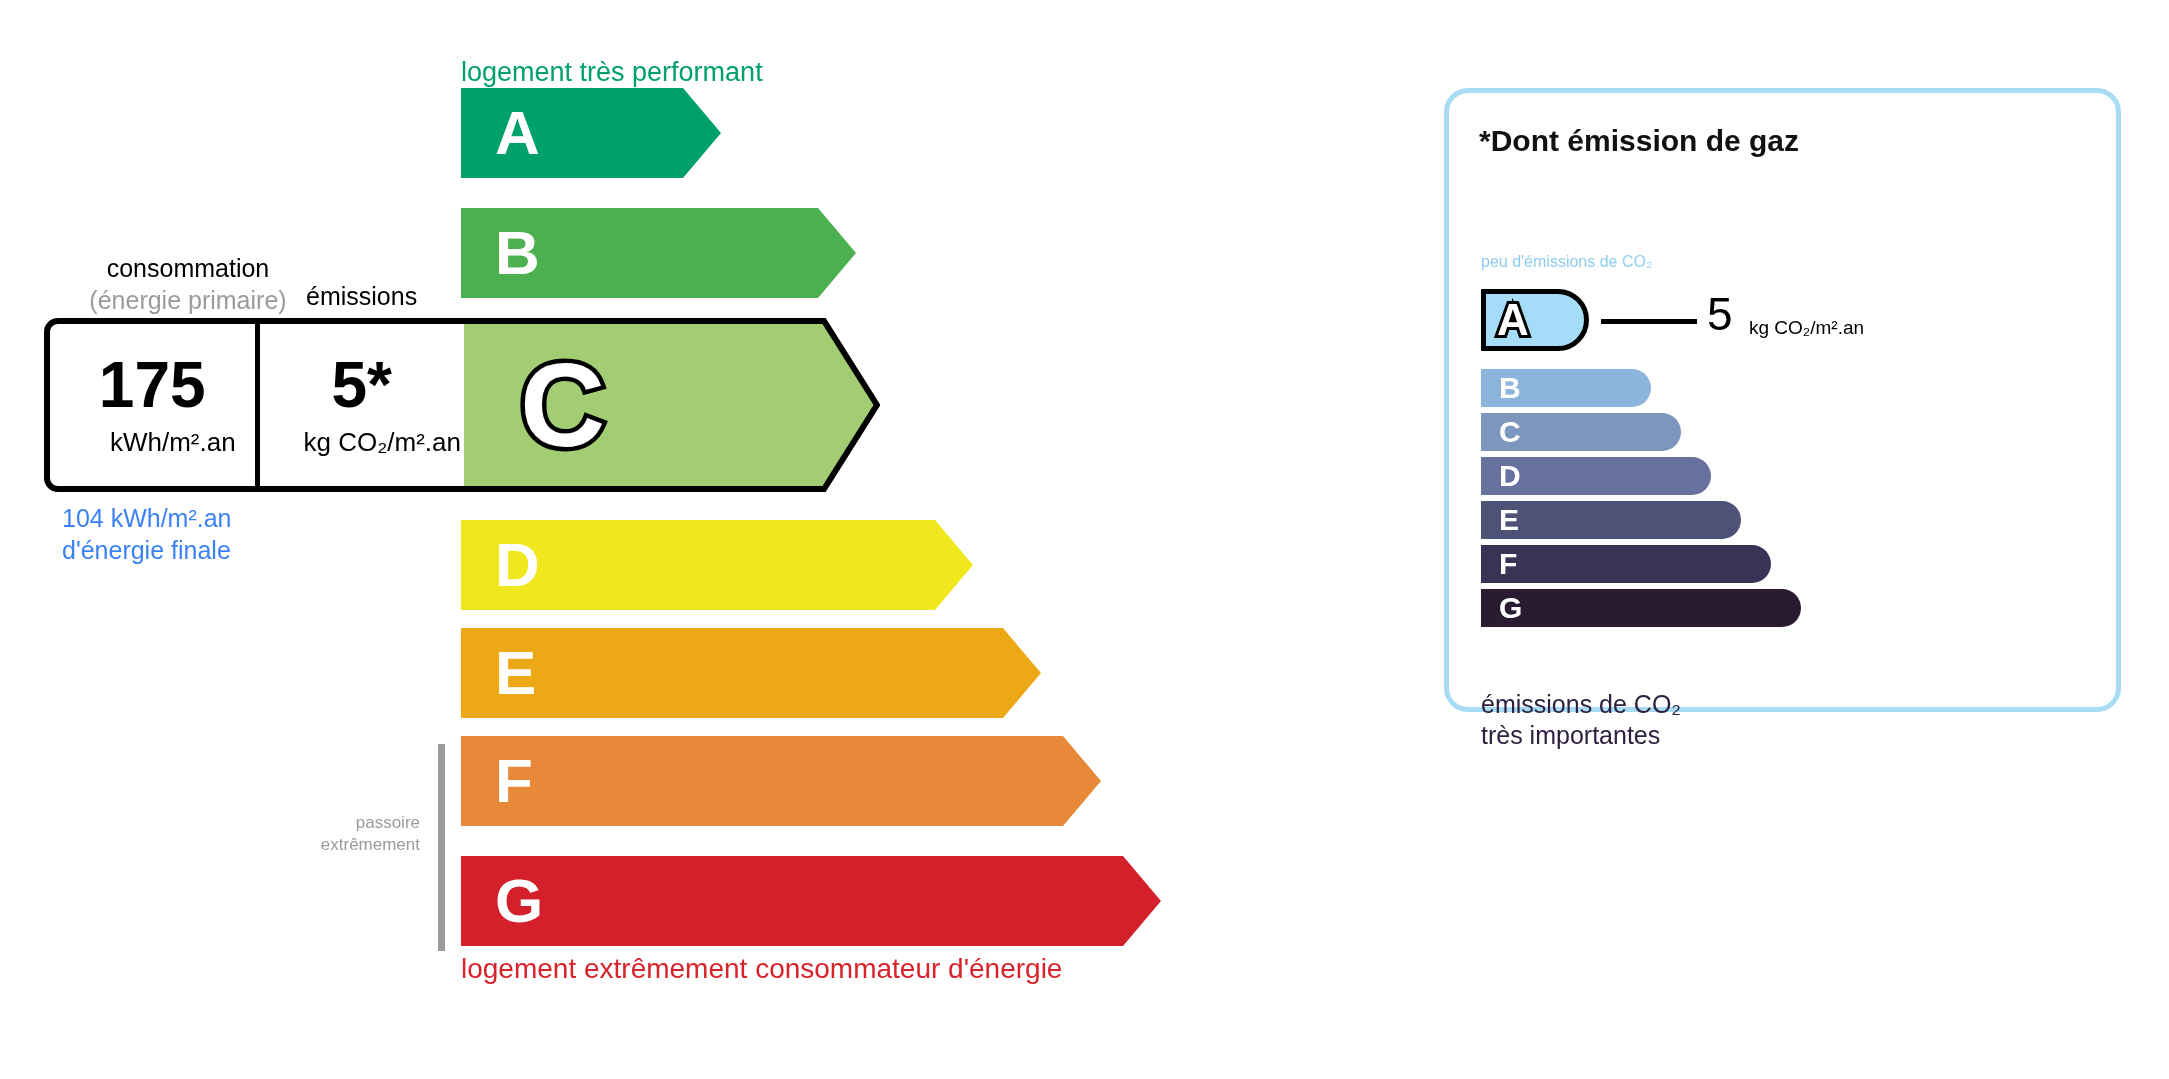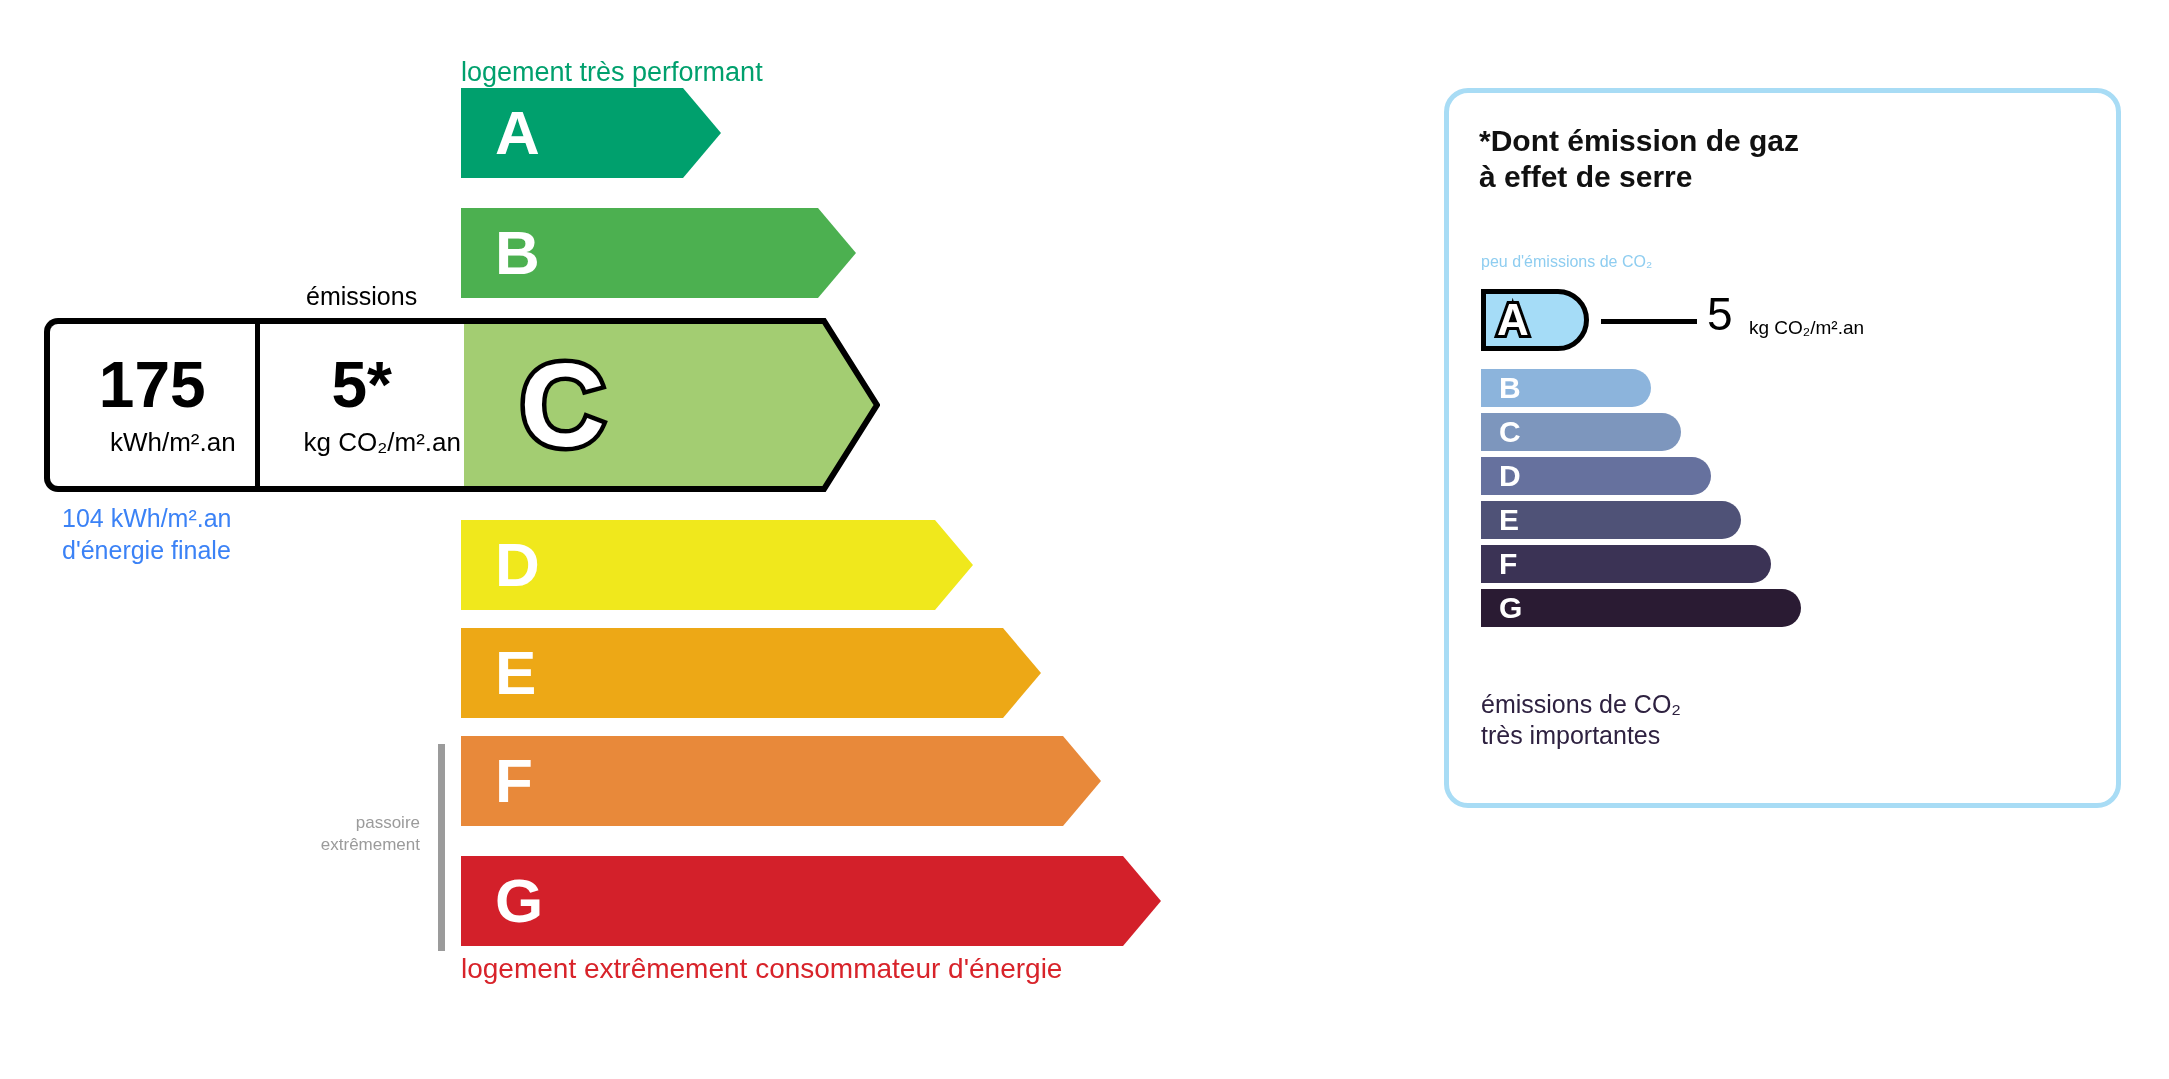--- a/index.html
+++ b/index.html
@@ -88,21 +88,21 @@
     position:absolute;left:438px;top:744px;width:7px;height:207px;
     background:#9b9b9b;
   }
   .passoire-txt{
     position:absolute;left:180px;top:812px;width:240px;
     text-align:right;font-size:17px;color:#9b9b9b;line-height:1.28;
   }
 
   
   .co2-panel{
-    position:absolute;left:1444px;top:88px;width:677px;height:720px;
+    position:absolute;left:1444px;top:88px;width:677px;height:624px;
     border:5px solid #a8dcf5;border-radius:24px;background:#ffffff;
     box-sizing:border-box;
   }
   .co2-title{
     position:absolute;left:30px;top:30px;
     font-size:30px;font-weight:bold;color:#111;line-height:1.2;
   }
   .co2-top-caption{
     position:absolute;left:32px;top:160px;
     font-size:16px;color:#8ecdf0;white-space:nowrap;
@@ -199,20 +199,24 @@
         <div class="row" style="top: 856px; width: 700px;">
           <div class="arrow">
             <svg width="700" height="90" viewBox="0 0 700 90" style="position:absolute;left:0;top:0;">
               <polygon points="0,0 662,0 700,45 662,90 0,90" fill="#d3202a"></polygon>
             </svg>
             <span class="letter">G</span>
           </div>
         </div>
       </div>
 
+    <div class="hdr-conso">
+      <div>consommation</div>
+      <div class="sub">(énergie primaire)</div>
+    </div>
     <div class="hdr-emis">émissions</div>
 
     <div class="rating-wrap">
       <div class="rating-band" id="rating-band">
           <svg width="422" height="174" viewBox="0 0 422 174" style="position:absolute;left:0;top:0;">
             <polygon points="0,3 366,3 419,87 366,171 0,171" fill="#a3cd72" stroke="#000" stroke-width="6" stroke-linejoin="miter"></polygon>
           </svg>
         <div class="rating-letter" id="rating-letter">C</div>
       </div>
       <div class="info-box">
@@ -237,21 +241,20 @@
       <div>passoire</div>
       <div>extrêmement</div>
     </div>
 
     <div class="bottom-caption">logement extrêmement consommateur d'énergie</div>
   </div>
 
   <div class="co2-panel">
     <div class="co2-title">
       <div>*Dont émission de gaz</div>
-      <div>à effet de serre</div>
     </div>
 
     <div class="co2-top-caption">peu d'émissions de CO₂</div>
 
     <div class="co2-row-a">
       <div class="co2-a-shape" id="co2-a-shape" style="background: rgb(165, 220, 247);"></div>
       <div class="co2-a-letter">A</div>
       <div class="co2-leader"></div>
       <div class="co2-value">5</div>
       <div class="co2-value-unit">kg CO₂/m².an</div>

